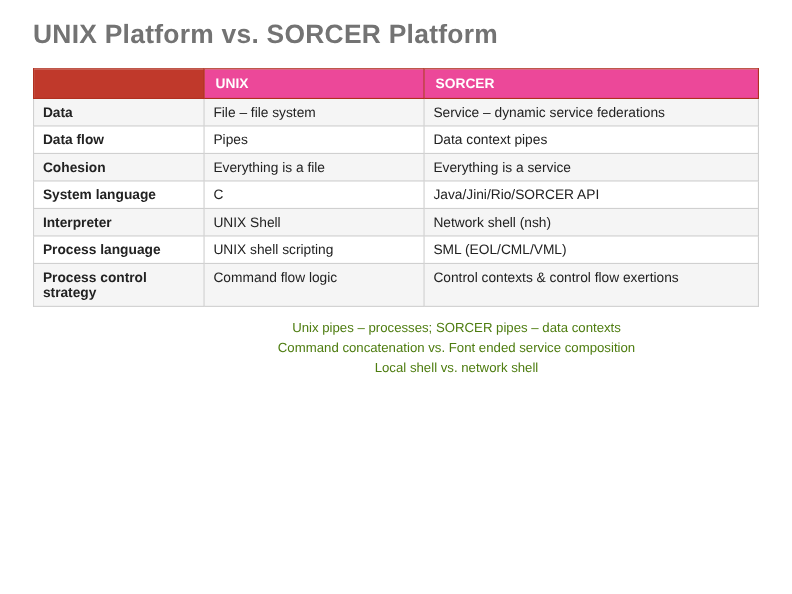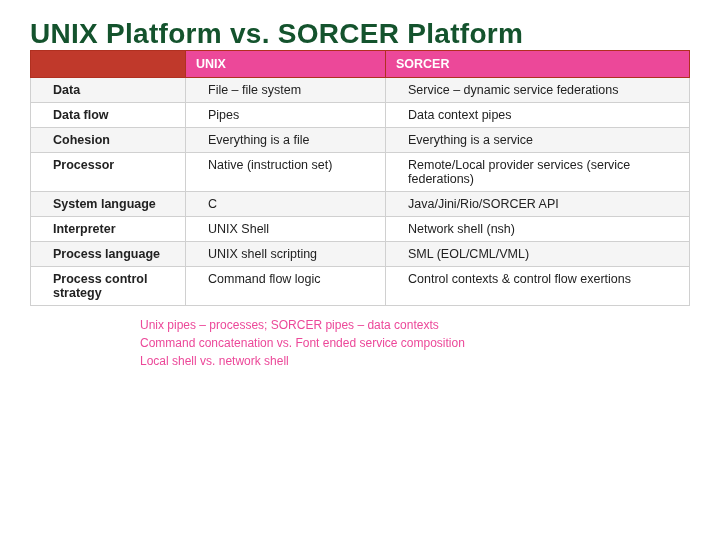--- a/index.html
+++ b/index.html
@@ -11,24 +11,24 @@
       overflow: hidden;
     }
     .page {
       width: 720px;
       height: 540px;
       padding: 18px 30px 10px 30px;
       display: flex;
       flex-direction: column;
     }
     .title {
-      font-size: 28px;
+      font-size: 24px;
       font-weight: bold;
-      color: #14532d;
-      margin-bottom: 0;
+      color: #737373;
+      margin-bottom: 16px;
       letter-spacing: 0.01em;
     }
     table {
       width: 100%;
       border-collapse: collapse;
       font-size: 12.5px;
     }
     thead tr th {
       background: #ec4899;
       color: #fff;
@@ -38,40 +38,41 @@
       border: 1px solid #b03020;
     }
     thead tr th:first-child {
       background: #c0392b;
       width: 155px;
     }
     thead tr th:nth-child(2) {
       width: 200px;
     }
     tbody tr td {
-      padding: 5px 22px;
+      padding: 5px 8px;
       border: 1px solid #d0d0d0;
       vertical-align: top;
       color: #222;
     }
     tbody tr:nth-child(odd) td {
       background: #f5f5f5;
     }
     tbody tr:nth-child(even) td {
       background: #fff;
     }
     tbody tr td:first-child {
       font-weight: bold;
     }
     .footer-notes {
       margin-top: 10px;
       font-size: 12px;
-      color: #ec4899;
+      color: #4d7c0f;
       padding-left: 110px;
       line-height: 1.5;
+      text-align: center;
     }
     .footer-bar {
       display: flex;
       justify-content: space-between;
       align-items: center;
       margin-top: 8px;
       font-size: 11px;
       color: #444;
     }
     .logo {
@@ -103,25 +104,20 @@
           <td>Data flow</td>
           <td>Pipes</td>
           <td>Data context pipes</td>
         </tr>
         <tr>
           <td>Cohesion</td>
           <td>Everything is a file</td>
           <td>Everything is a service</td>
         </tr>
         <tr>
-          <td>Processor</td>
-          <td>Native (instruction set)</td>
-          <td>Remote/Local provider services (service federations)</td>
-        </tr>
-        <tr>
           <td>System language</td>
           <td>C</td>
           <td>Java/Jini/Rio/SORCER API</td>
         </tr>
         <tr>
           <td>Interpreter</td>
           <td>UNIX Shell</td>
           <td>Network shell (nsh)</td>
         </tr>
         <tr>

